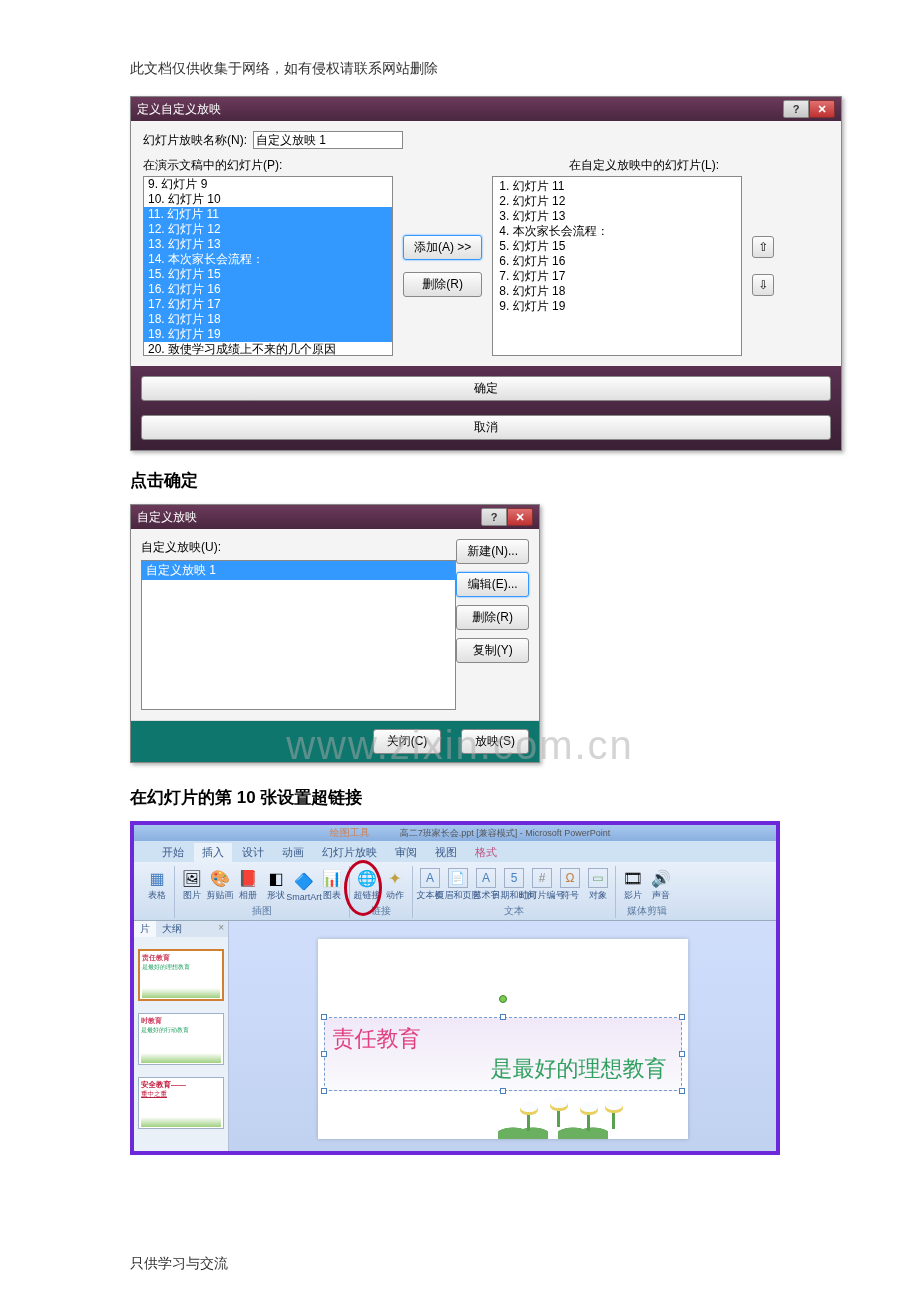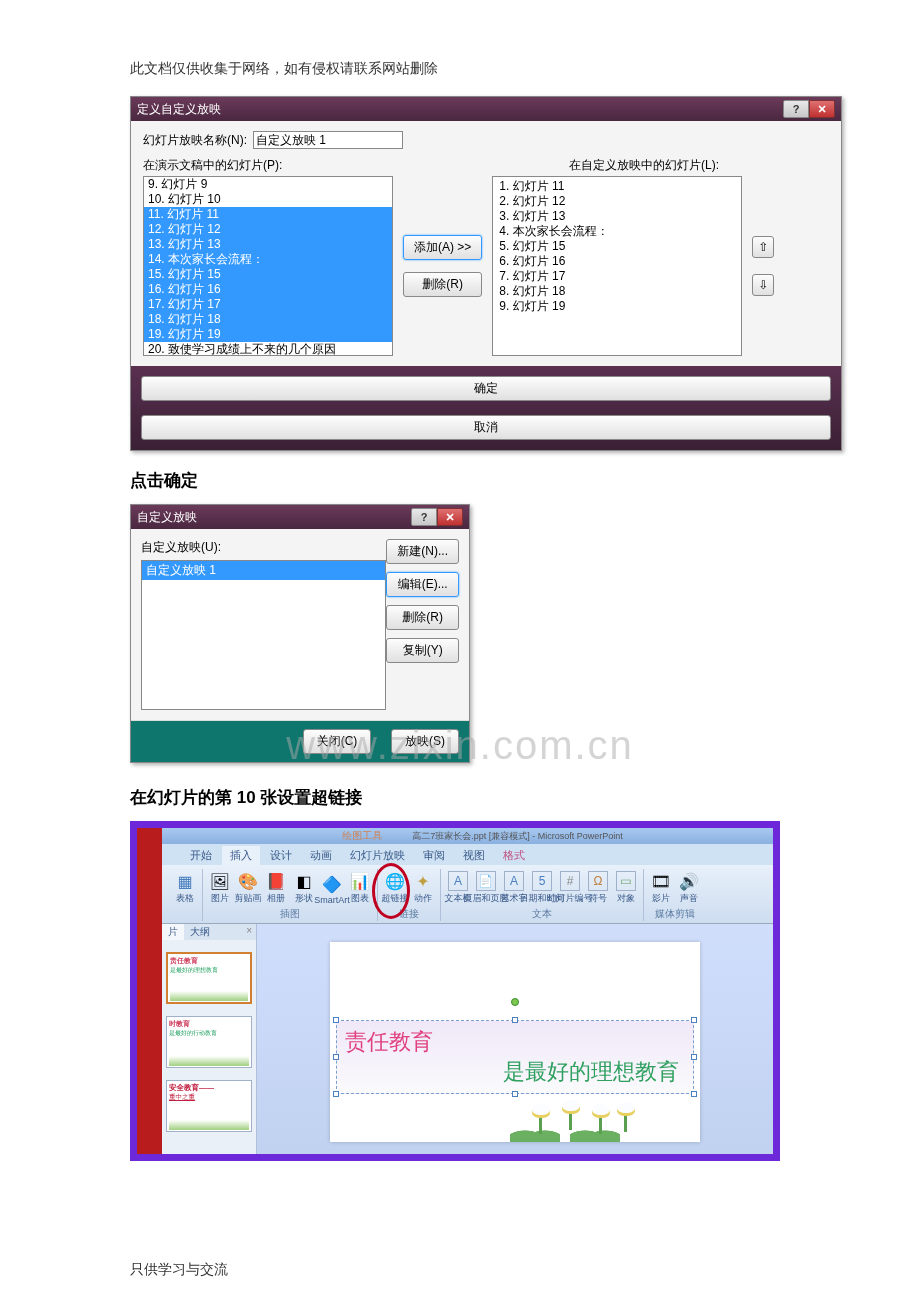--- a/index.html
+++ b/index.html
@@ -64,21 +64,21 @@
   }
   .winbtn.highlight { border:1px solid #3399ff; box-shadow:0 0 2px #3399ff;}
   .arrowbtn { width:22px; height:22px; min-width:22px; padding:0; display:flex; align-items:center; justify-content:center;}
   .d1-footer {
     background: linear-gradient(to bottom, #5a3050, #3a2035);
     padding: 10px; display:flex; justify-content:flex-end; gap:14px;flex-direction:column;
   }
   .d1-footer .winbtn { min-width:70px; background:linear-gradient(#fdfdfd,#e0e0e0);}
 
   
-  .d2 { width: 340px; margin-top:6px;}
+  .d2 { width: 410px; margin-top:6px;}
   .d2-body { padding:10px; background:#f4f4f4;}
   .d2-row { display:flex; }
   .d2-left { flex:1; }
   .d2-left .lbl { margin-bottom:4px; display:block;}
   .d2-list { background:#fff; border:1px solid #888; height:150px;}
   .d2-list .item { padding:1px 4px; background:#3399ff; color:#fff;}
   .d2-right { display:flex; flex-direction:column; gap:8px; }
   .d2-footer { display:flex; justify-content:flex-end; gap:20px; padding:8px 10px; background:#0f766e; border-top:1px solid #ddd;}
 
   .watermark {
@@ -86,23 +86,22 @@
     text-align: center;
     font-size: 40px;
     color: rgba(170,170,170,0.5);
     letter-spacing: 2px;
     margin-top: -40px;
     z-index: 5;
   }
 
   
   .ppt {
-    border:7px solid #6d28d9; width:650px; font-size:11px;
-    background:#b91c1c;
-    padding-left:25px;
+    border:4px solid #6d28d9; width:650px; font-size:11px;
+    background:#f97316;
   }
   .ppt-title {
     background: linear-gradient(#a8c8ef,#8ab0e0);
     height:16px; display:flex; justify-content:center; gap:30px;
     font-size:10px; color:#555; align-items:center;
   }
   .ppt-title .mid { color:#d08050;}
   .ppt-tabs { background:#cfe2f3; display:flex; gap:2px; padding:2px 8px 0 20px;}
   .ppt-tab { padding:2px 8px; color:#3a5a8a; font-size:11px;}
   .ppt-tab.extra { color:#c05080;}

